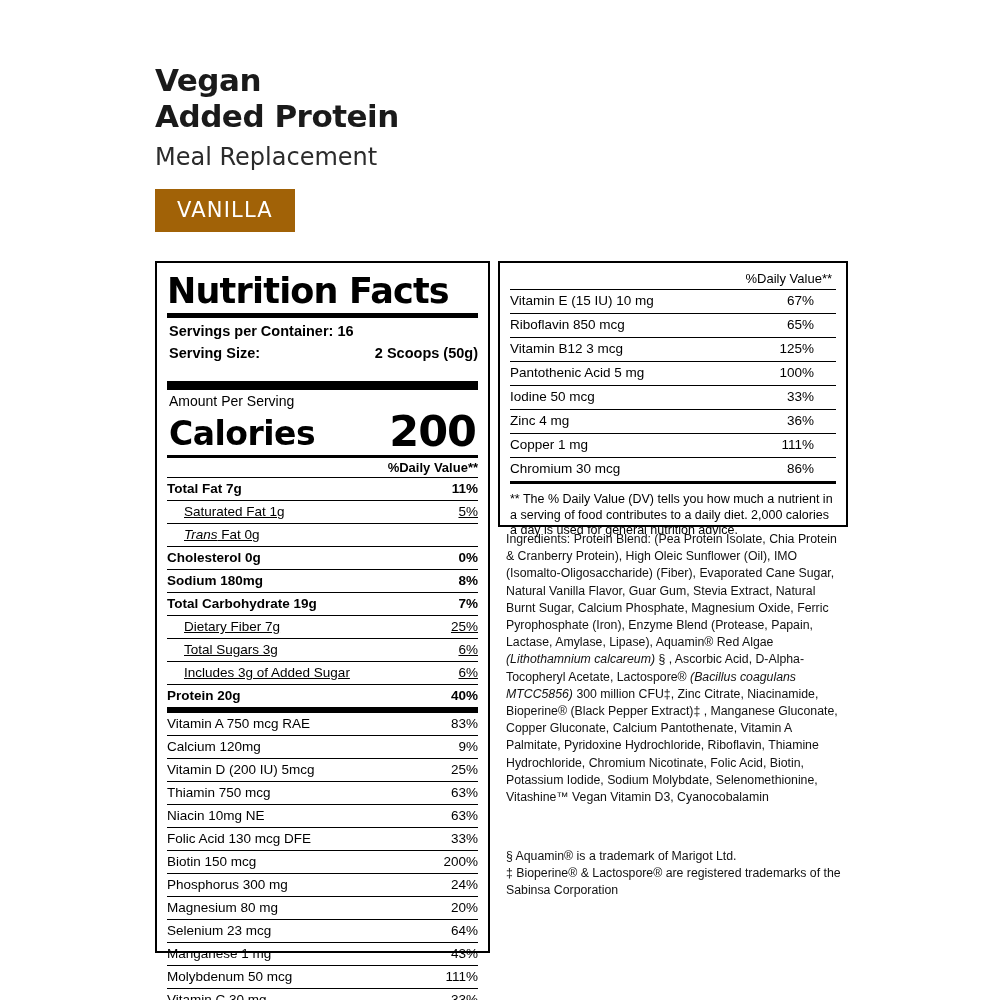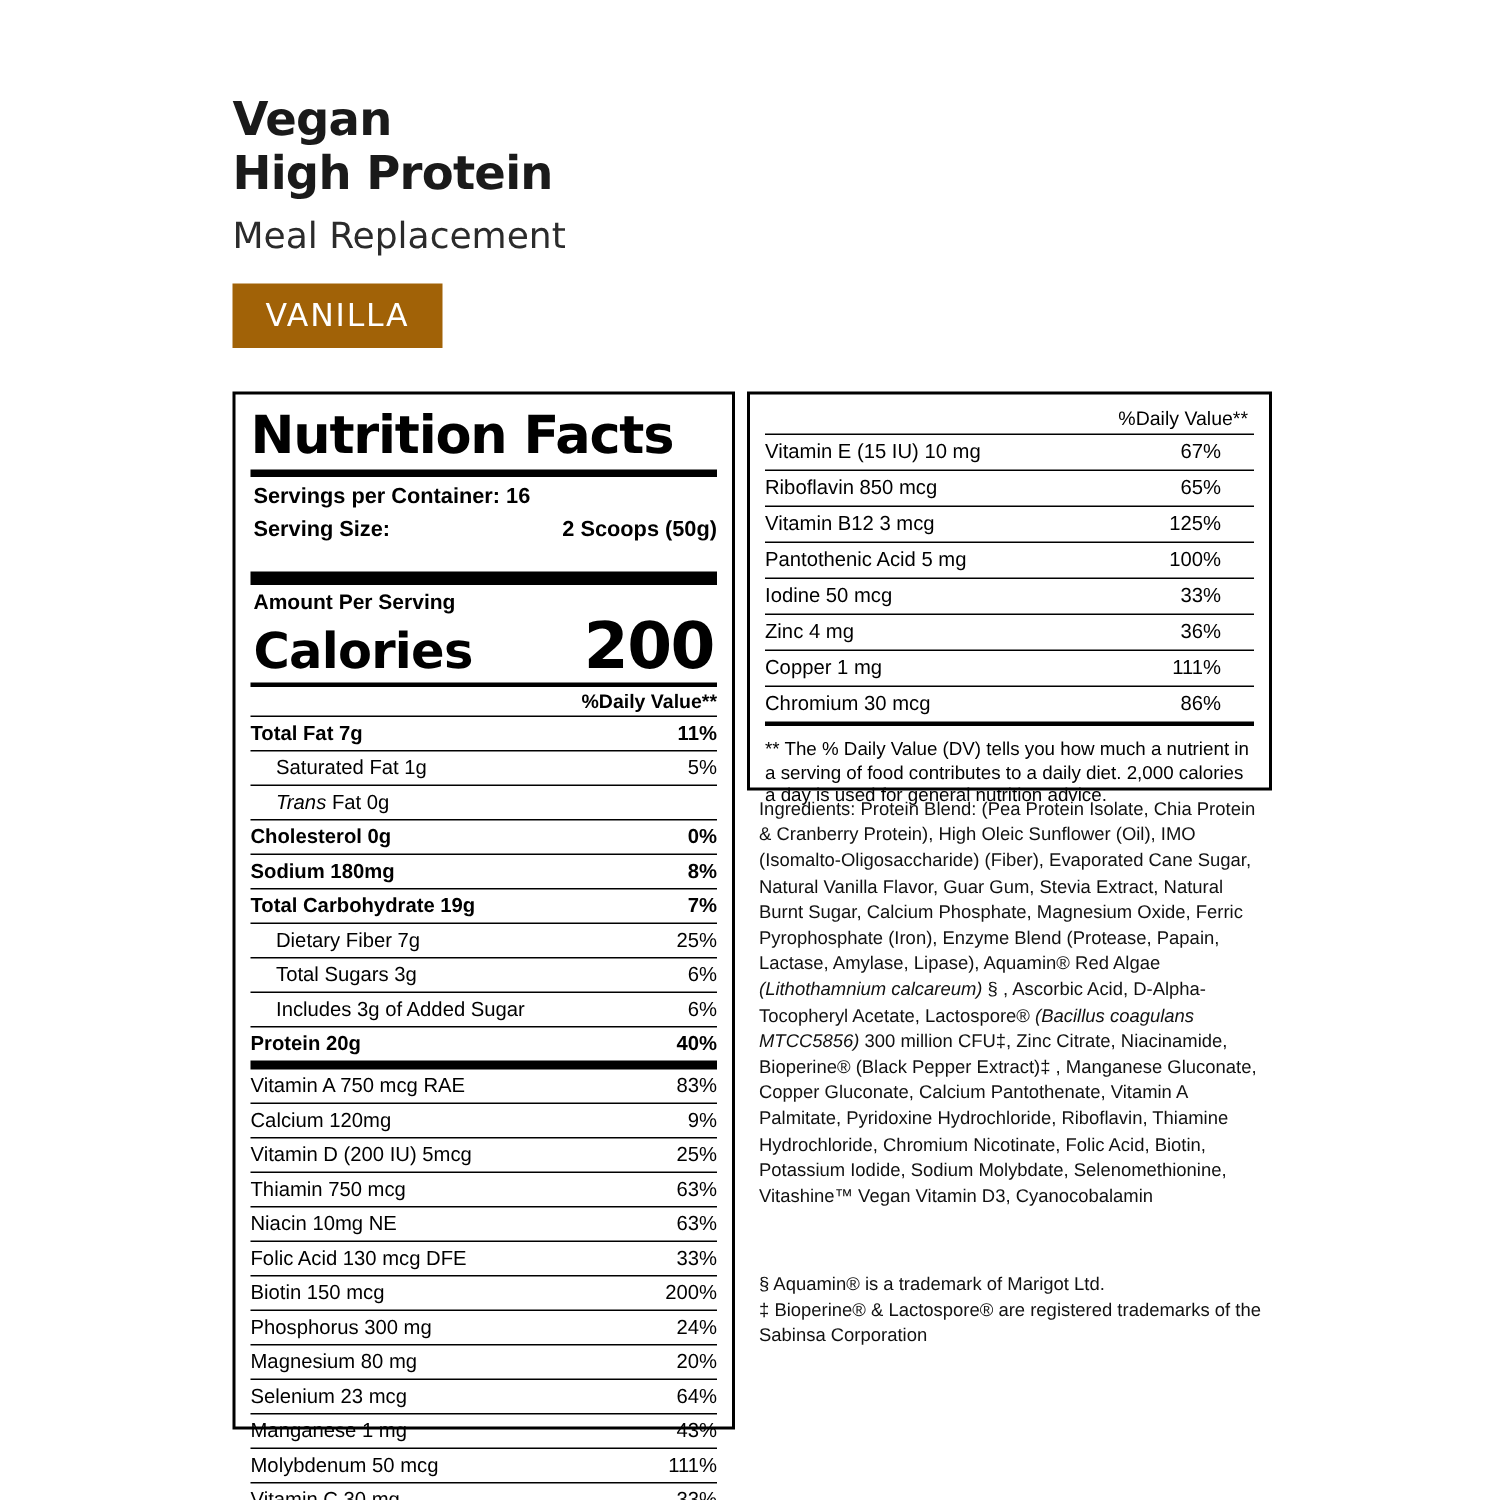--- a/index.html
+++ b/index.html
@@ -90,40 +90,40 @@
     justify-content: space-between;
     font-size: 13.5px;
     line-height: 19px;
     padding: 1px 0 2px 0;
     border-bottom: 1px solid #000;
   }
   .row.noline { border-bottom: none; }
   .row .lbl { white-space: nowrap; }
   .row .val { white-space: nowrap; }
   .bold { font-weight: bold; }
-  .indent1 { padding-left: 17px; }
+  .indent1 { padding-left: 17px; text-decoration: underline; }
   .italic { font-style: italic; }
 
   .servings {
     font-size: 14.5px;
     font-weight: bold;
     line-height: 20px;
     padding: 3px 0 1px 2px;
   }
   .serving-size {
     display: flex;
     justify-content: space-between;
     font-size: 14.5px;
     font-weight: bold;
     line-height: 20px;
     padding: 1px 0 18px 2px;
   }
   .amount-per {
     font-size: 14px;
-    font-weight: bold;
+    font-weight: normal;
     padding: 3px 0 0 2px;
   }
   .cal-row {
     display: flex;
     align-items: flex-end;
     justify-content: space-between;
     padding: 0 2px 2px 2px;
   }
   .cal-word {
     font-family: "DejaVu Sans", sans-serif;
@@ -187,21 +187,21 @@
     line-height: 17.2px;
     color: #111;
   }
   .ital { font-style: italic; }
 </style>
 </head>
 <body>
 
 <div class="header">
   <div class="brand-line">Vegan</div>
-  <div class="brand-line">High Protein</div>
+  <div class="brand-line">Added Protein</div>
   <div class="subtitle">Meal Replacement</div>
   <div class="flavor-badge">VANILLA</div>
 </div>
 
 <div class="panel panel-left">
   <div class="nf-title">Nutrition Facts</div>
   <div class="rule-mid"></div>
 
   <div class="servings">Servings per Container: 16</div>
   <div class="serving-size">

